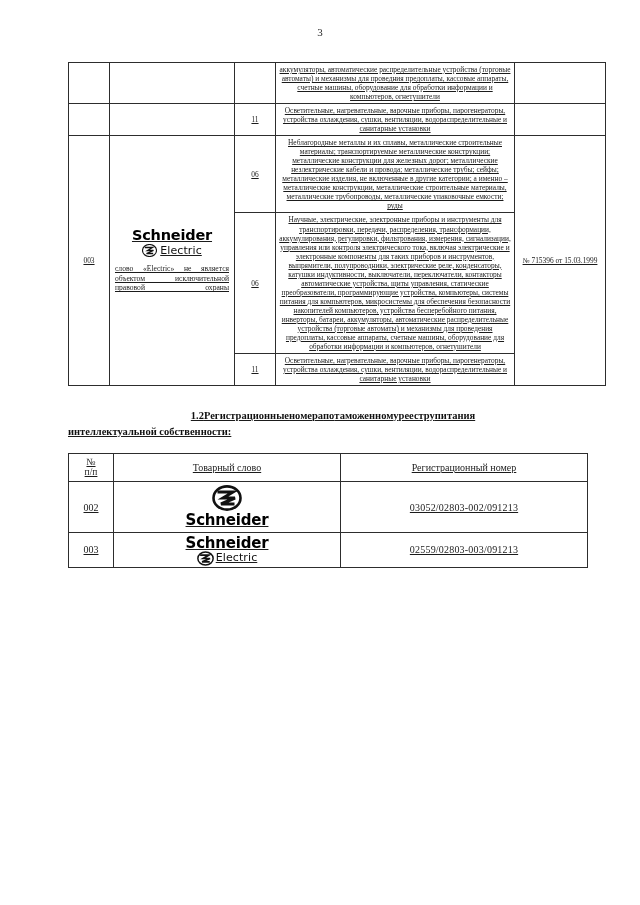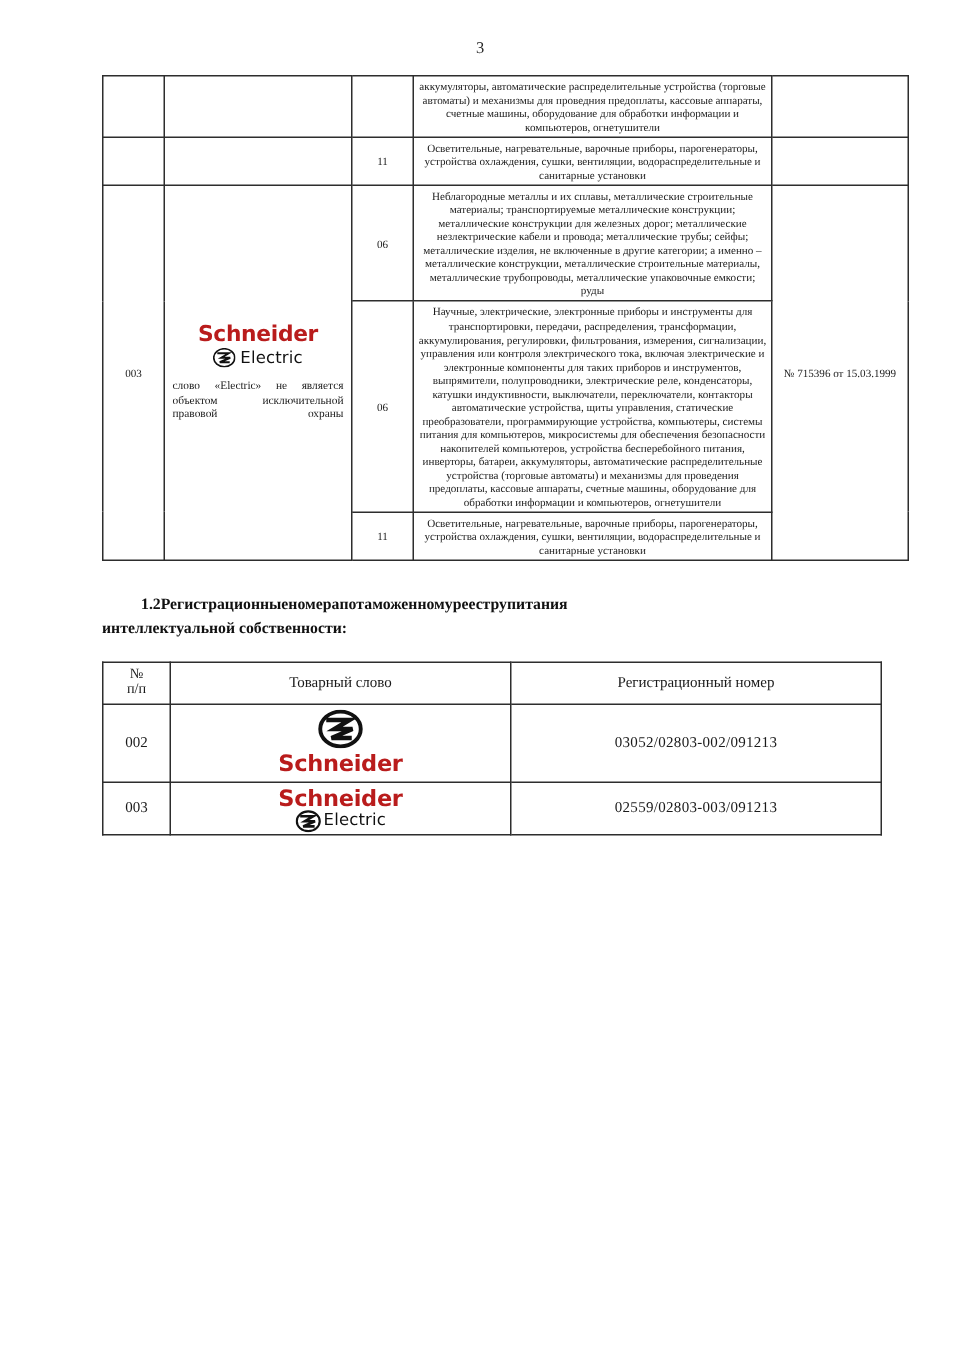--- a/index.html
+++ b/index.html
@@ -26,23 +26,24 @@
     position: absolute;
     top: 26px;
     left: 0;
     width: 640px;
     text-align: center;
     font-size: 11px;
     color: #2a2a2a;
   }
   .sheet {
     position: absolute;
-    top: 50px;
+    top: 62px;
     left: 68px;
     width: 504px;
+    text-decoration: underline;
   }
 
   table.doc {
     border-collapse: collapse;
     width: 100%;
     table-layout: fixed;
   }
   table.doc td {
     border: 1px solid #2d2d2d;
     vertical-align: middle;
@@ -80,21 +81,21 @@
   
   .logo-wrap {
     text-align: center;
     padding-top: 2px;
   }
   .logo-name {
     font-family: "DejaVu Sans", sans-serif;
     font-weight: bold;
     font-size: 14.5px;
     letter-spacing: -0.2px;
-    color: #b91c1c;
+    color: #000000;
     line-height: 1.02;
   }
   .logo-sub {
     display: flex;
     align-items: center;
     justify-content: center;
     gap: 3px;
     margin-top: 1px;
   }
   .logo-glyph {
@@ -125,21 +126,21 @@
     margin-top: 22px;
     font-size: 10.5px;
     font-weight: bold;
     line-height: 1.55;
     text-align: justify;
     text-align-last: left;
     color: #111;
   }
   .title-row1 {
     display: flex;
-    justify-content: flex-start;
+    justify-content: center;
     padding-left: 26px;
   }
 
   
   table.reg-table {
     margin-top: 12px;
     border-collapse: collapse;
     width: 100%;
     table-layout: fixed;
   }

